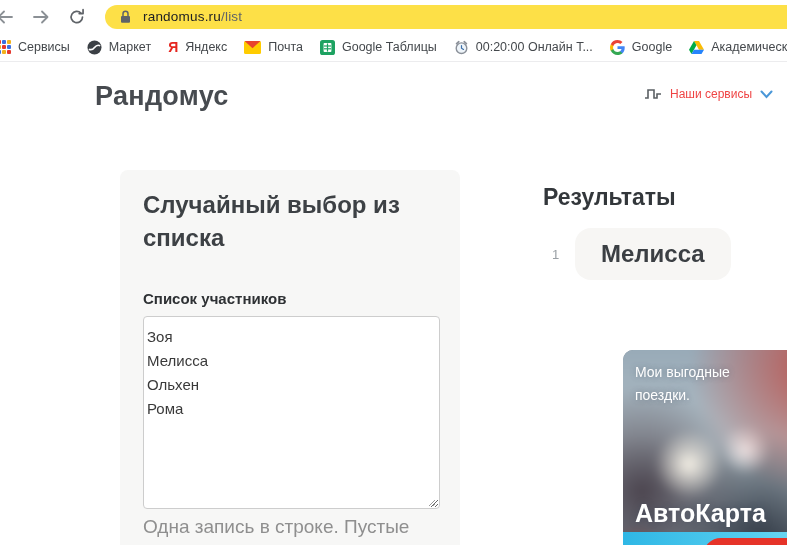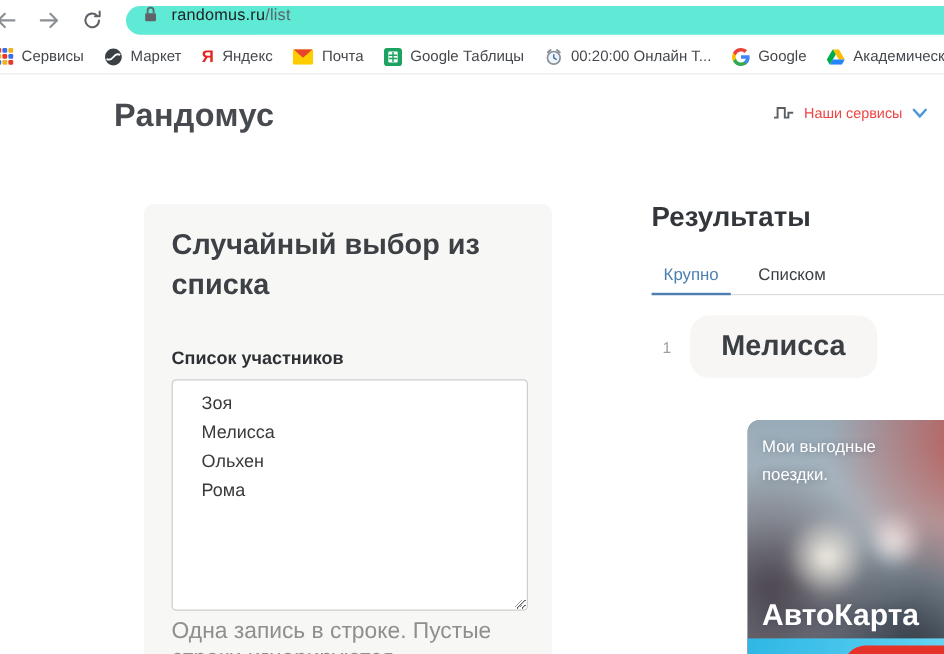--- a/index.html
+++ b/index.html
@@ -9,22 +9,22 @@
     font-family:"Liberation Sans", sans-serif; color:#3d4145;
   }
 
   
   .toolbar { height:33px; display:flex; align-items:center; background:#fff; }
   .nav-btn { display:flex; align-items:center; justify-content:center; width:24px; height:24px; flex:0 0 auto; cursor:pointer; }
   .nav-back { margin-left:-7px; }
   .nav-fwd  { margin-left:12px; }
   .nav-reload { margin-left:12px; }
   .omnibox {
-    flex:1; height:24px; margin-left:16px; background:#5eead4;
-    border-radius:13px 0 0 13px; display:flex; align-items:flex-start; padding-left:15px;
+    flex:1; height:24px; margin-left:16px; background:#fde047;
+    border-radius:13px 0 0 13px; display:flex; align-items:center; padding-left:15px;
   }
   .url { margin-left:12px; font-size:13.5px; color:#202124; letter-spacing:.2px; }
   .url .path { color:#5f6368; }
 
   .bookmarks {
     height:29px; display:flex; align-items:center; background:#fff;
     border-bottom:1px solid #ececee; overflow:hidden; padding-left:2px;
     white-space:nowrap;
   }
   .bm { display:flex; align-items:center; margin-right:17px; cursor:pointer; flex:0 0 auto; }
@@ -49,35 +49,35 @@
   
   .card {
     position:absolute; left:120px; top:170px; width:340px; height:400px;
     background:#f7f7f6; border-radius:8px; padding:18px 23px;
   }
   .card-title { font-size:24px; line-height:33px; font-weight:bold; color:#3d4145; width:290px; }
   .list-label { margin-top:36px; font-size:15px; font-weight:bold; color:#2e3134; }
   .ta-wrap { position:relative; margin-top:9px; }
   textarea.participants {
     display:block; width:297px; height:193px; background:#fff;
-    border:1px solid #cdcdcd; border-radius:4px; padding:8px 24px;
+    border:1px solid #cdcdcd; border-radius:4px; padding:8px 3px;
     font-family:"Liberation Sans", sans-serif; font-size:15px; line-height:24px; color:#3a3a3a;
     resize:both; outline:none;
   }
   .ta-grip {
     position:absolute; right:2px; bottom:3px; width:9px; height:9px; pointer-events:none;
     background:repeating-linear-gradient(135deg, transparent 0 2px, #9a9a9a 2px 3px);
     clip-path:polygon(100% 0, 100% 100%, 0 100%);
   }
   .hint { margin-top:7px; font-size:19px; color:#8f8f8f; }
   .count { margin-top:7px; width:297px; text-align:right; font-size:15px; color:#3a3e42; }
   .count b { color:#202326; }
 
   
-  .results { position:absolute; left:543px; top:167px; width:244px; }
+  .results { position:absolute; left:543px; top:184px; width:244px; }
   .results-title { font-size:23px; font-weight:bold; color:#33373b; line-height:27px; }
   .timestamp { margin-top:7px; display:flex; align-items:center; font-size:13px; color:#5a5f63; }
   .timestamp svg { margin-right:7px; }
   .tabs { margin-top:21px; display:flex; border-bottom:1px solid #dcdcdc; }
   .tab { padding:5px 10px 9px; font-size:14px; color:#3a3e42; cursor:pointer; position:relative; }
   .tab.active { color:#4d7fb2; }
   .tab.active::after {
     content:""; position:absolute; left:0; right:0; bottom:-1px; height:2px; background:#4d7fb2;
   }
   .tab + .tab { margin-left:13px; }
@@ -256,24 +256,20 @@
 Ольхен
 Рома</textarea>
     <div class="ta-grip"></div>
   </div>
   <div class="hint">Одна запись в строке. Пустые строки игнорируются.</div>
   <div class="count"><b>4</b><span> записи</span></div>
 </div>
 
 <div class="results">
   <div class="results-title">Результаты</div>
-  <div class="tabs">
-    <div class="tab active">Крупно</div>
-    <div class="tab">Списком</div>
-  </div>
   <div class="result-row">
     <span class="rank">1</span>
     <span class="result-pill">Мелисса</span>
   </div>
 </div>
 
 <div class="ad">
   <div class="ad-photo"></div>
   <div class="ad-headline">
     <div>Мои выгодные</div>

